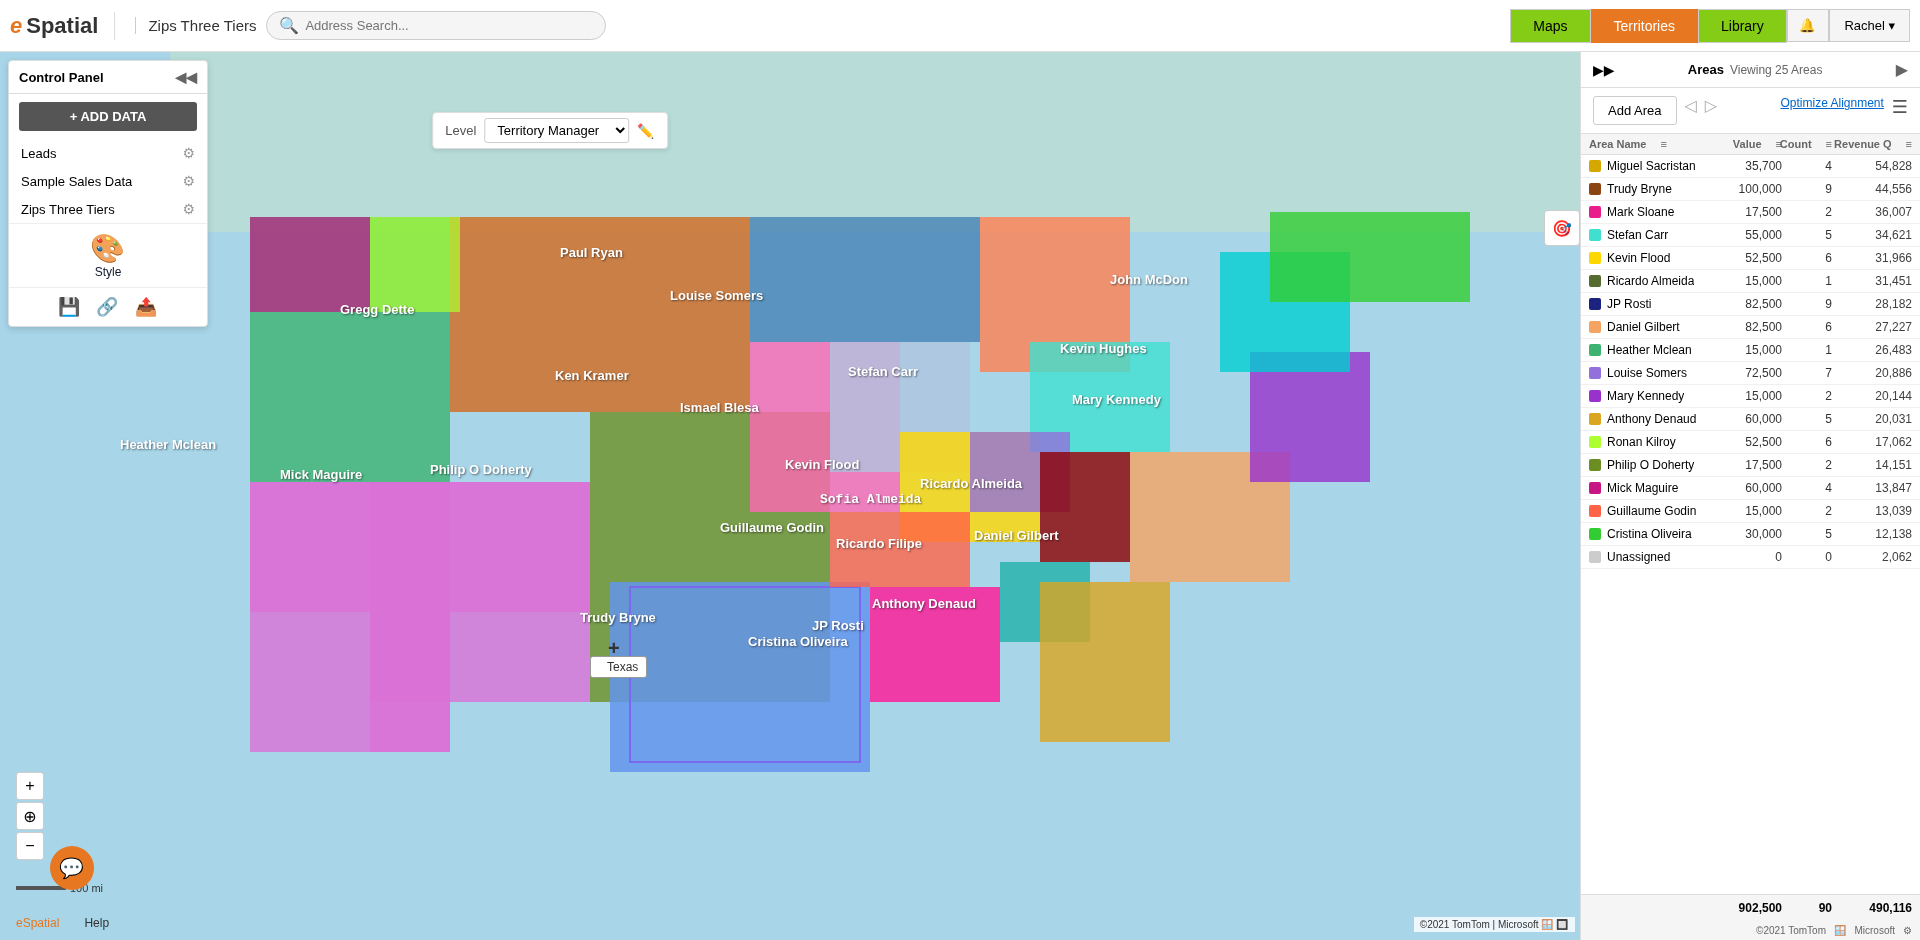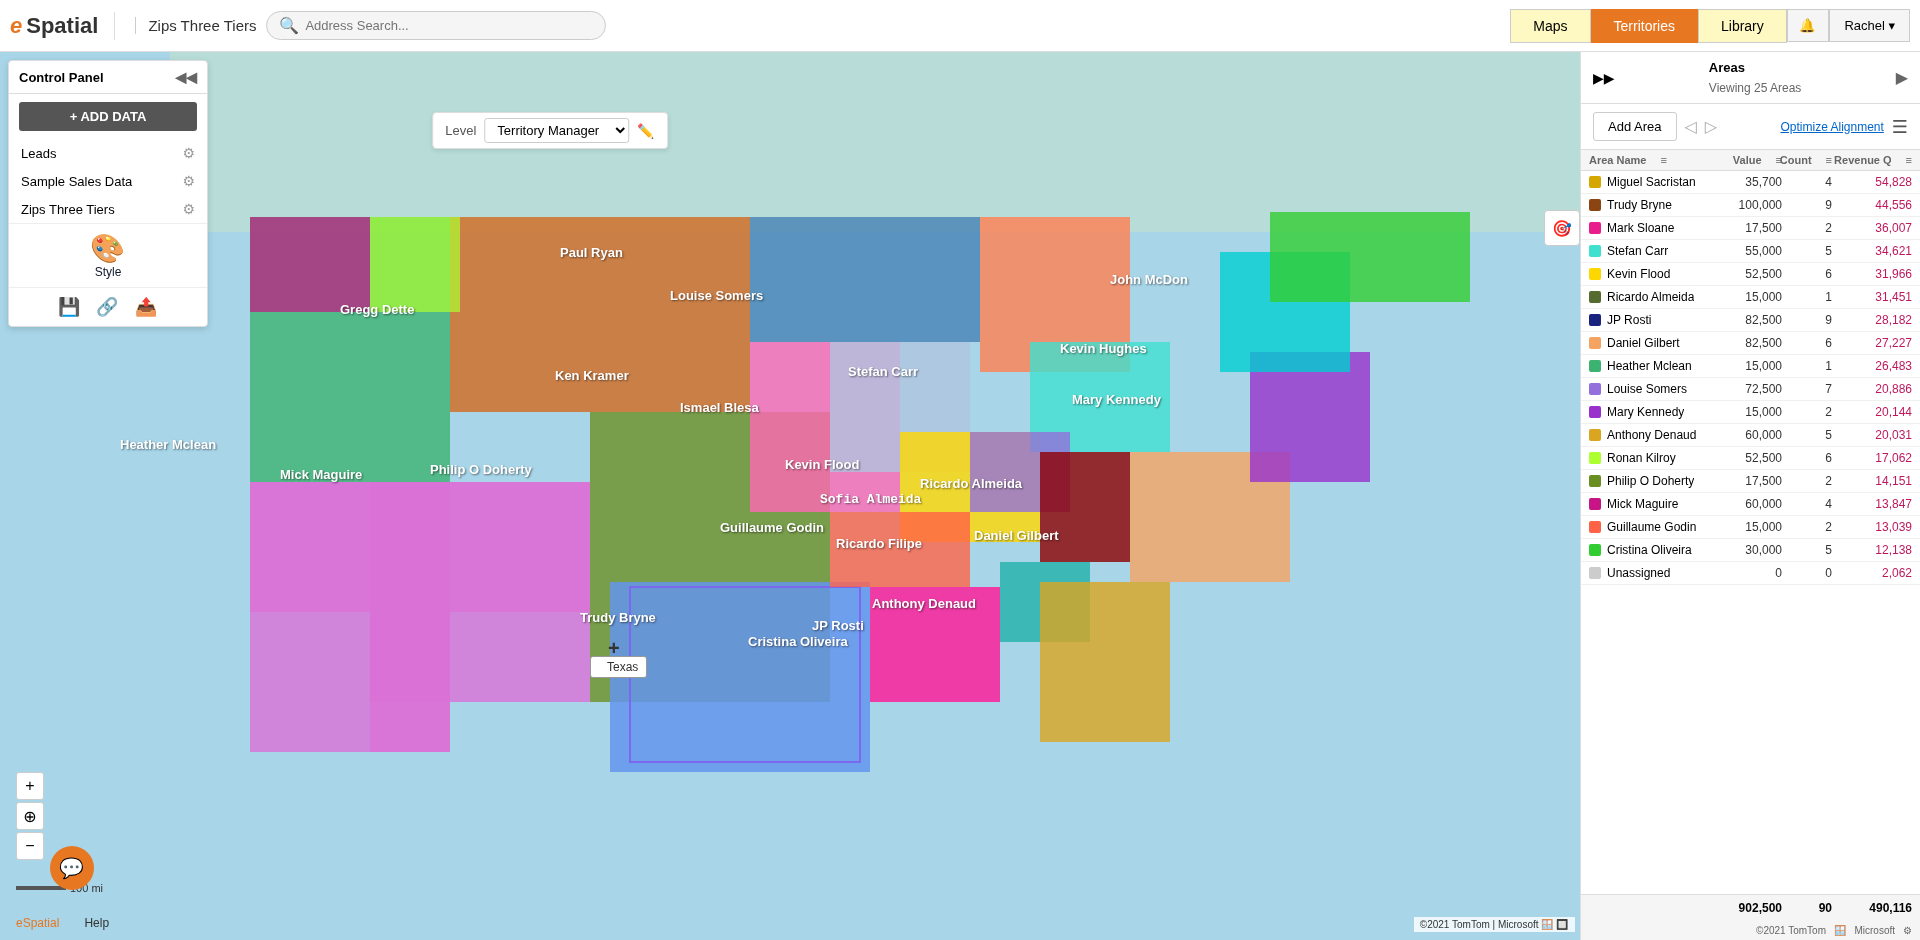--- a/index.html
+++ b/index.html
@@ -12,21 +12,21 @@
       z-index: 100; padding: 0 10px; gap: 10px;
     }
     #logo { display: flex; align-items: center; gap: 4px; font-size: 22px; font-weight: bold; color: #e87722; }
     #logo span.e { color: #e87722; font-style: italic; }
     #logo span.spatial { color: #333; }
     #map-title { font-size: 15px; color: #333; border-left: 1px solid #ccc; padding-left: 12px; margin-left: 4px; }
     #search-bar { display: flex; align-items: center; background: #f5f5f5; border: 1px solid #ccc; border-radius: 20px; padding: 4px 12px; width: 340px; }
     #search-bar input { border: none; background: transparent; outline: none; font-size: 13px; width: 100%; }
     #search-icon-svg { margin-right: 6px; color: #999; }
     #header-right { margin-left: auto; display: flex; align-items: center; gap: 0; }
-    .nav-btn { padding: 8px 22px; font-size: 14px; border: 1px solid #ccc; background: #fef9c3; cursor: pointer; }
+    .nav-btn { padding: 8px 22px; font-size: 14px; border: 1px solid #ccc; background: #84cc16; cursor: pointer; }
     .nav-btn.active { background: #e87722; color: #fff; border-color: #e87722; }
     #notif-btn { padding: 8px 12px; background: #f5f5f5; border: 1px solid #ccc; cursor: pointer; }
     #user-btn { padding: 8px 14px; background: #f5f5f5; border: 1px solid #ccc; cursor: pointer; font-size: 13px; }
 
     
     #map-container {
       position: absolute; top: 52px; left: 0; right: 0; bottom: 0;
       background: #a8d5e8; overflow: hidden;
     }
 
@@ -98,44 +98,44 @@
 
     
     #right-panel {
       position: absolute; top: 52px; right: 0; width: 340px; bottom: 0;
       background: #fff; border-left: 1px solid #ddd; z-index: 50; display: flex; flex-direction: column;
     }
     #rp-header {
       display: flex; align-items: center; justify-content: space-between;
       padding: 8px 12px; border-bottom: 1px solid #ddd; font-size: 13px;
     }
-    #rp-title-area { display: flex; align-items: flex-start; gap: 6px; font-size: 13px; flex-direction: column; }
+    #rp-title-area { display: flex; align-items: center; gap: 6px; font-size: 13px; }
     #areas-label { font-weight: bold; }
     #viewing-label { color: #666; font-size: 12px; }
     #rp-expand { cursor: pointer; font-size: 16px; color: #666; }
-    #rp-actions { display: flex; align-items: center; gap: 8px; padding: 8px 12px; border-bottom: 1px solid #ddd; }
+    #rp-actions { display: flex; align-items: flex-start; gap: 8px; padding: 8px 12px; border-bottom: 1px solid #ddd; }
     #add-area-btn {
       border: 1px solid #ccc; background: #fff; padding: 6px 14px;
       border-radius: 3px; cursor: pointer; font-size: 13px;
     }
     #rp-spacer { flex: 1; }
     #optimize-link { color: #0066cc; font-size: 12px; cursor: pointer; text-decoration: underline; }
     #rp-menu { cursor: pointer; font-size: 18px; color: #555; }
 
     
     #areas-table { flex: 1; overflow-y: auto; font-size: 12px; }
     #table-subheader { display: grid; grid-template-columns: 1fr 70px 50px 80px; padding: 4px 8px; background: #f5f5f5; border-bottom: 1px solid #ddd; font-size: 11px; color: #666; font-weight: bold; }
     .col-hdr { display: flex; align-items: center; gap: 14px; cursor: pointer; }
     .area-row { display: grid; grid-template-columns: 1fr 70px 50px 80px; padding: 4px 8px; border-bottom: 1px solid #f0f0f0; align-items: center; }
     .area-name-cell { display: flex; align-items: center; gap: 6px; }
     .color-swatch { width: 12px; height: 12px; border-radius: 2px; flex-shrink: 0; }
     .area-name-text { font-size: 12px; overflow: hidden; text-overflow: ellipsis; white-space: nowrap; }
     .area-val { text-align: right; color: #333; }
     .area-count { text-align: right; color: #333; }
-    .area-rev { text-align: right; color: #be185d; }
+    .area-rev { text-align: right; color: #404040; }
 
     
     #table-footer { display: grid; grid-template-columns: 1fr 70px 50px 80px; padding: 6px 8px; background: #f5f5f5; border-top: 1px solid #ddd; font-size: 12px; font-weight: bold; }
     #rp-bottom { padding: 4px 8px; background: #f5f5f5; font-size: 10px; color: #666; display: flex; justify-content: flex-end; gap: 8px; }
 
     
     #texas-tooltip {
       position: absolute; z-index: 60;
       background: #fff; border: 1px solid #999; border-radius: 3px;
       padding: 3px 8px; font-size: 12px; color: #333;

